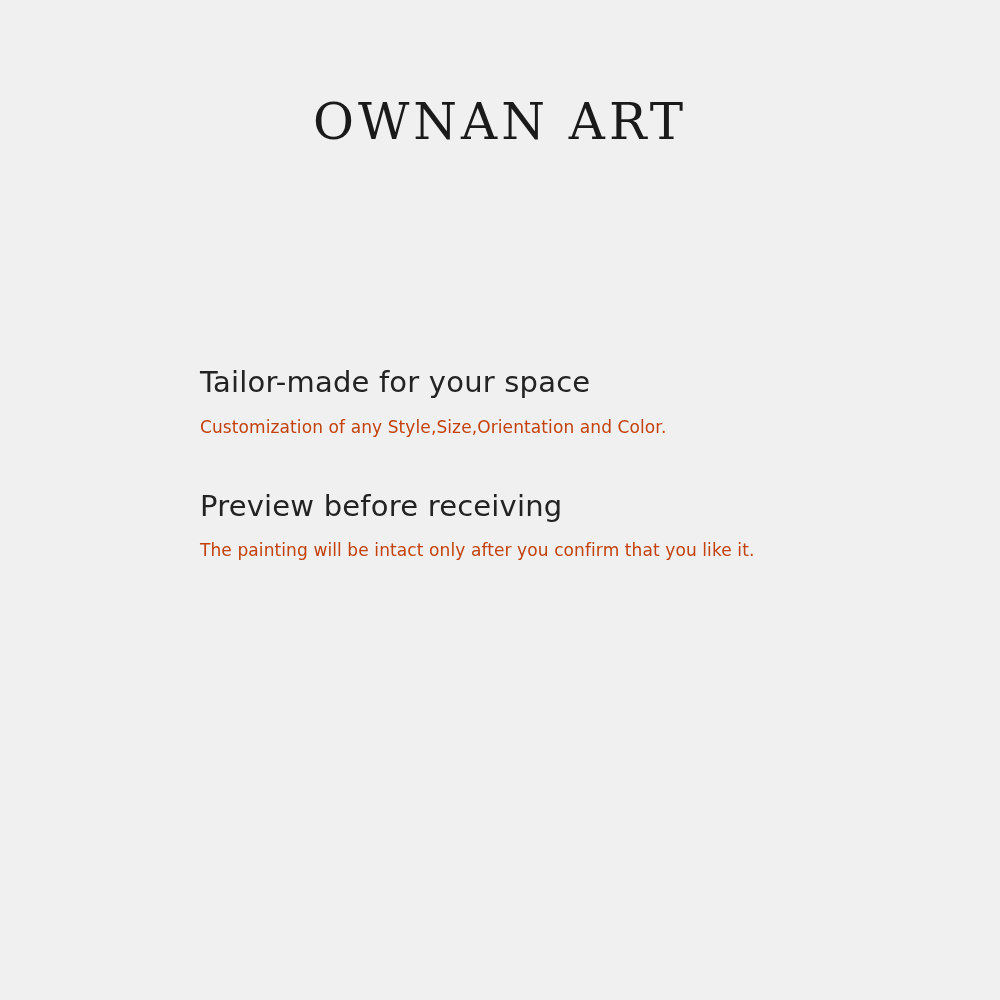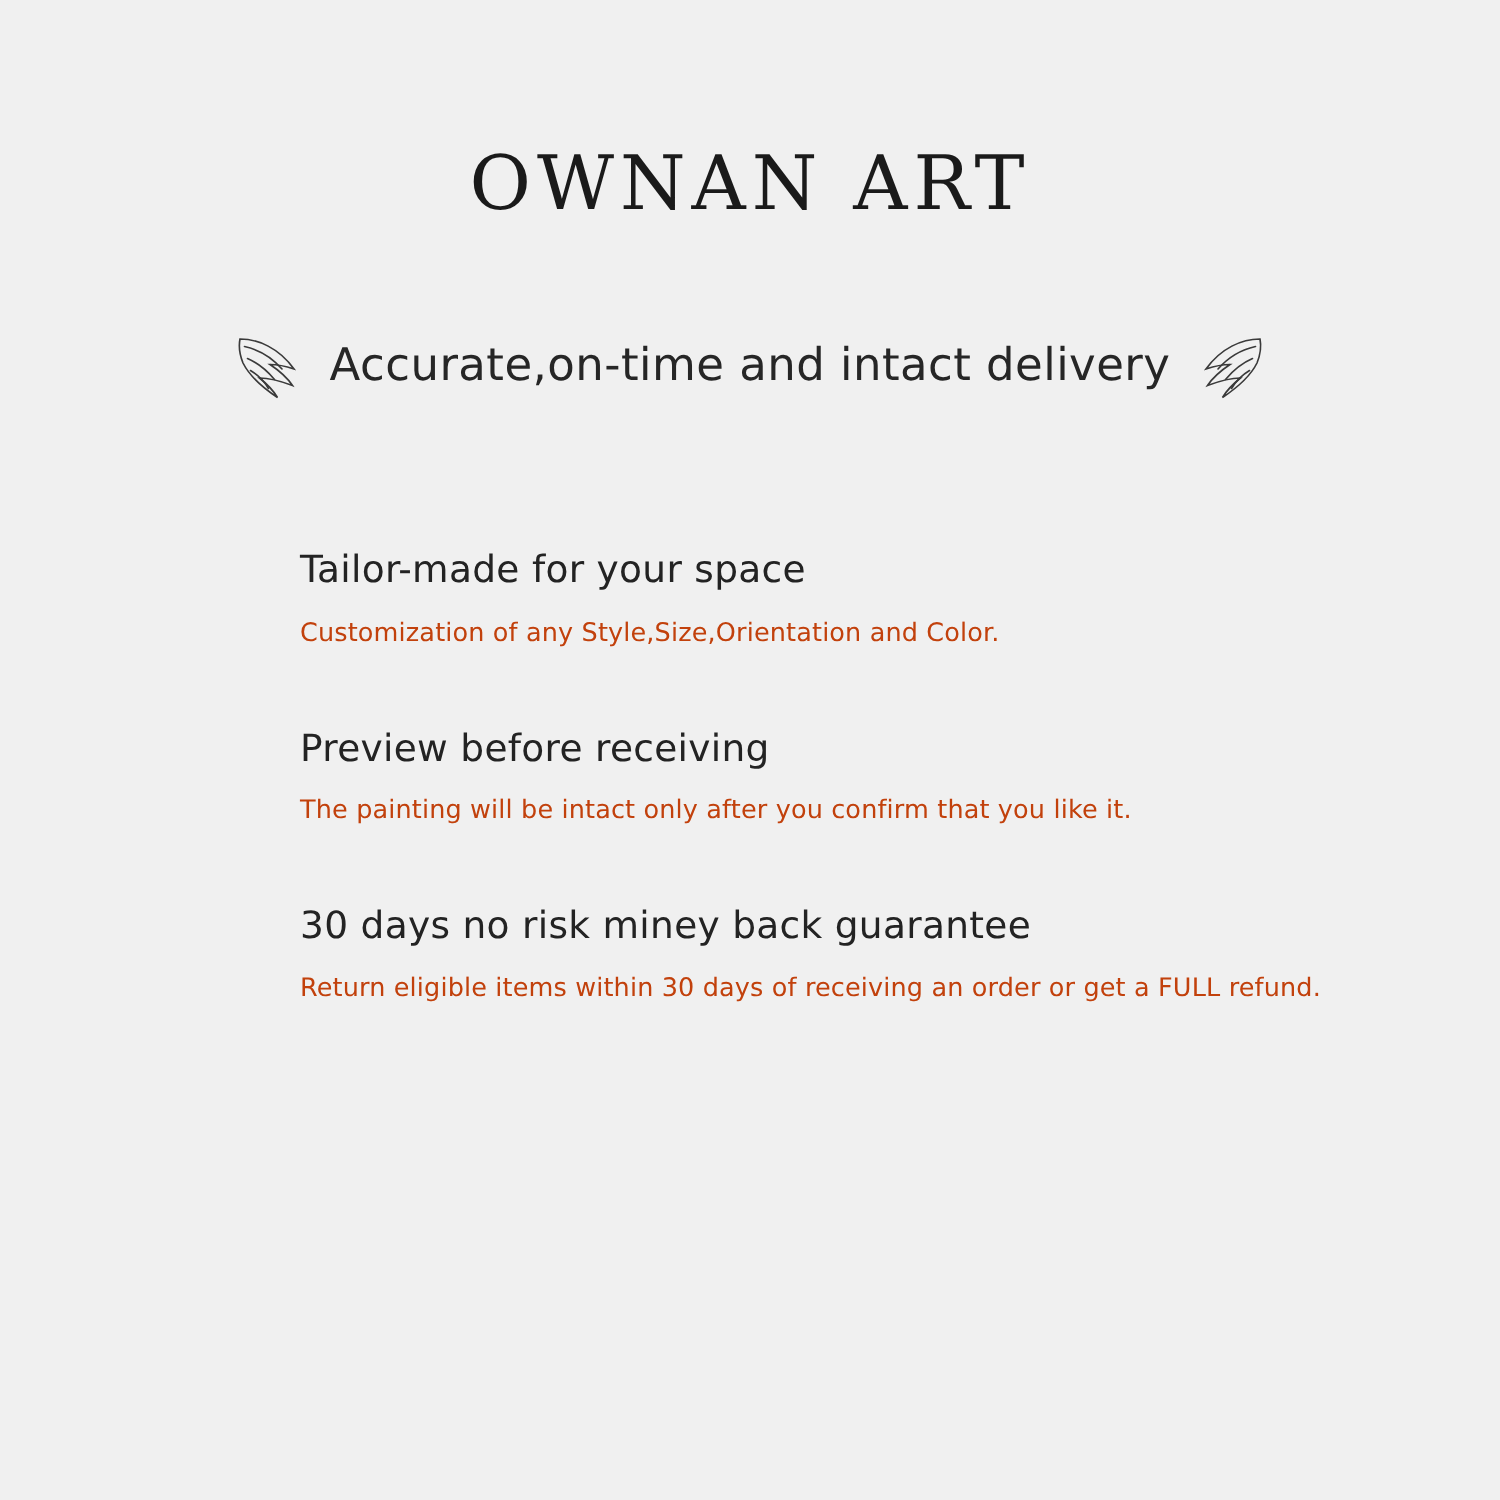--- a/index.html
+++ b/index.html
@@ -65,21 +65,21 @@
     position: absolute;
     top: 364px;
     left: 200px;
     width: 760px;
   }
   .feature {
     margin-bottom: 50px;
   }
   .feature:last-child { margin-bottom: 0; }
   .feature-title {
-    font-size: 25px;
+    font-size: 29px;
     color: #232323;
     line-height: 1.3;
     letter-spacing: 0.2px;
     margin: 0 0 14px 0;
     white-space: nowrap;
   }
   .feature-desc {
     font-size: 17px;
     color: #c2410c;
     line-height: 1.3;
@@ -88,59 +88,32 @@
     white-space: nowrap;
   }
 </style>
 </head>
 <body>
 
 <div class="page">
 
   <div class="brand">OWNAN ART</div>
 
-  <div class="tagline-row">
-    <span class="wing left">
-      <svg viewBox="0 0 62 62" width="62" height="62" aria-hidden="true">
-        <g fill="none" stroke="#3a3a3a" stroke-width="1.1" stroke-linecap="round">
-          <path d="M8 14 C20 14 34 20 44 34 C38 32 33 31 28 31 C34 35 39 39 43 45 C35 42 28 40 21 40 C26 44 30 48 33 53 C24 47 15 40 10 30 C8 25 7 19 8 14 Z"></path>
-          <path d="M11 19 C20 21 29 26 36 34"></path>
-          <path d="M13 27 C20 30 26 35 31 41"></path>
-          <path d="M15 35 C20 38 24 42 27 47"></path>
-        </g>
-      </svg>
-    </span>
-    <span class="tagline">Accurate,on-time and intact delivery</span>
-    <span class="wing right">
-      <svg viewBox="0 0 62 62" width="62" height="62" aria-hidden="true">
-        <g fill="none" stroke="#3a3a3a" stroke-width="1.1" stroke-linecap="round">
-          <path d="M8 14 C20 14 34 20 44 34 C38 32 33 31 28 31 C34 35 39 39 43 45 C35 42 28 40 21 40 C26 44 30 48 33 53 C24 47 15 40 10 30 C8 25 7 19 8 14 Z"></path>
-          <path d="M11 19 C20 21 29 26 36 34"></path>
-          <path d="M13 27 C20 30 26 35 31 41"></path>
-          <path d="M15 35 C20 38 24 42 27 47"></path>
-        </g>
-      </svg>
-    </span>
-  </div>
 
   <div class="features">
 
     <div class="feature">
       <p class="feature-title">Tailor-made for your space</p>
       <p class="feature-desc">Customization of any Style,Size,Orientation and Color.</p>
     </div>
 
     <div class="feature">
       <p class="feature-title">Preview before receiving</p>
       <p class="feature-desc">The painting will be intact only after you confirm that you like it.</p>
     </div>
 
     <div class="feature">
     </div>
 
-    <div class="feature">
-      <p class="feature-title">30 days no risk miney back guarantee</p>
-      <p class="feature-desc">Return eligible items within 30 days of receiving an order or get a FULL refund.</p>
-    </div>
 
   </div>
 
 </div>
 
 </body></html>

